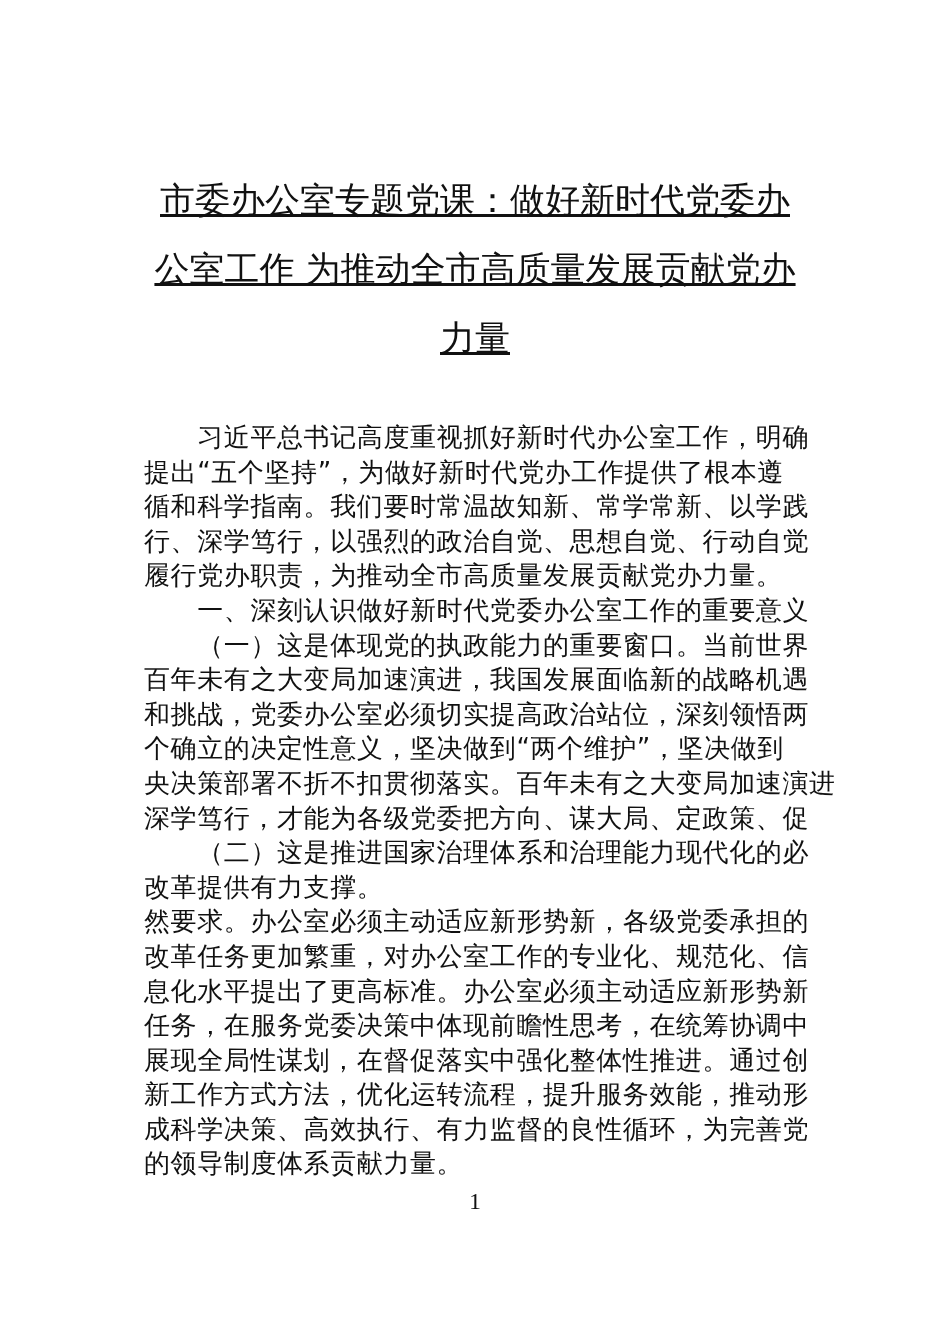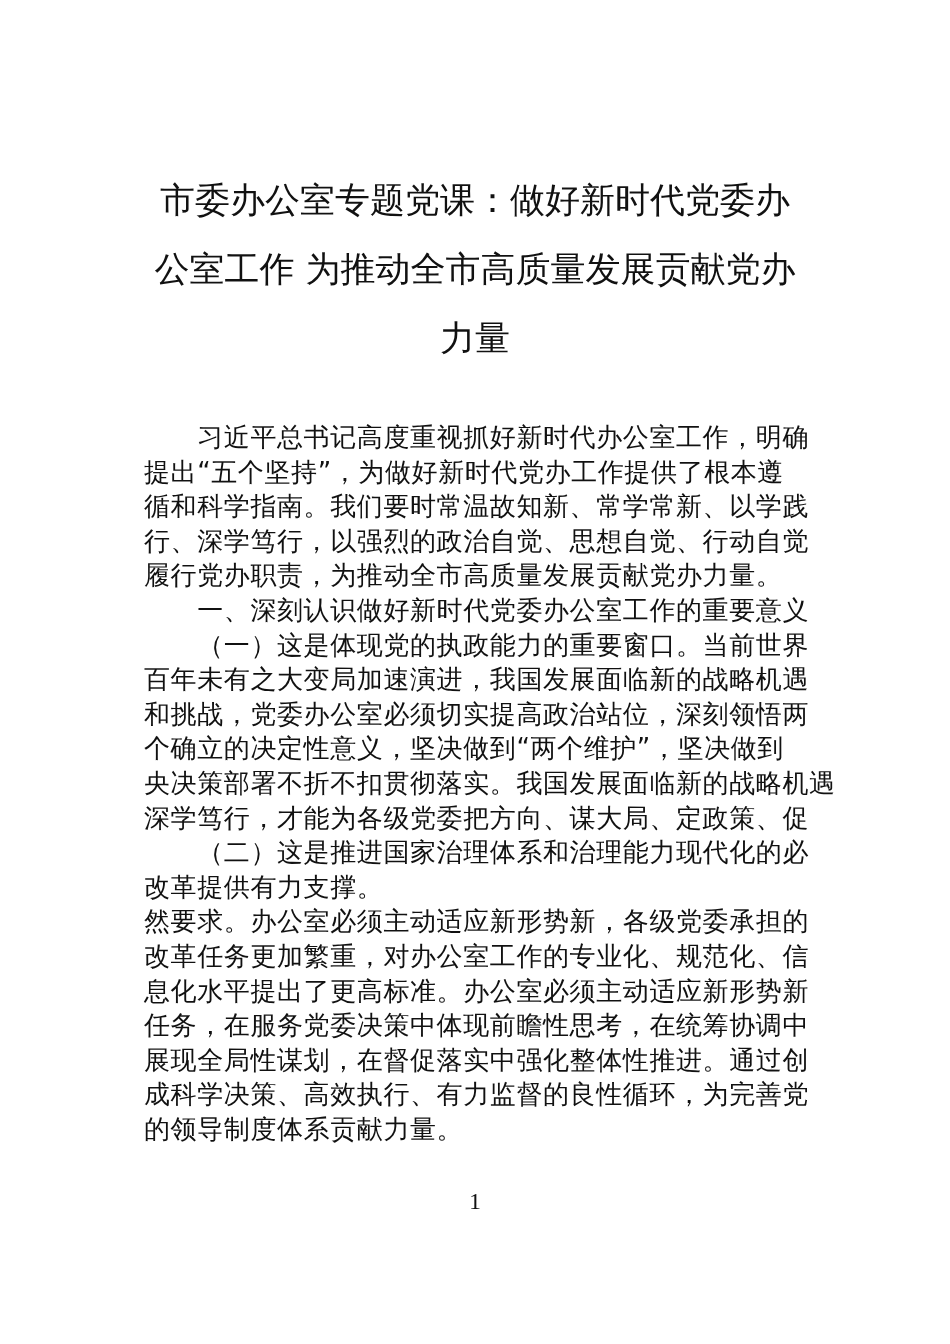--- a/index.html
+++ b/index.html
@@ -1,21 +1,21 @@
 <!DOCTYPE html>
 <html><head>
 <meta charset="utf-8">
 <style>
   html, body { margin: 0; padding: 0; background: #ffffff; }
   body { width: 950px; height: 1344px; position: relative; overflow: hidden;
          font-family: "DejaVu Sans", "Liberation Sans", sans-serif; color: #111; }
   .page { position: absolute; left: 0; top: 0; width: 950px; height: 1344px; }
   .title { position: absolute; left: 145px; top: 166px; width: 660px;
            text-align: center; font-size: 35px; line-height: 69px; letter-spacing: 0px; }
-  .title .tline { display: block; white-space: nowrap; }
+  .title .tline { display: block; white-space: nowrap; text-decoration: underline; }
   .body { position: absolute; left: 144px; top: 420px; width: 664px; }
   .line { display: block; height: 34.6px; line-height: 34.6px; font-size: 26px;
           white-space: nowrap; letter-spacing: 0.6px; text-align: justify; }
   .pagenum { position: absolute; left: 0; width: 950px; top: 1188px; text-align: center;
              font-family: "Liberation Serif", "DejaVu Serif", serif; font-size: 24px; }
 </style>
 </head>
 <body>
 
 <div class="page">
@@ -29,27 +29,28 @@
     <span class="line">　　习近平总书记高度重视抓好新时代办公室工作，明确</span>
     <span class="line">提出“五个坚持”，为做好新时代党办工作提供了根本遵</span>
     <span class="line">循和科学指南。我们要时常温故知新、常学常新、以学践</span>
     <span class="line">行、深学笃行，以强烈的政治自觉、思想自觉、行动自觉</span>
     <span class="line">履行党办职责，为推动全市高质量发展贡献党办力量。</span>
     <span class="line">　　一、深刻认识做好新时代党委办公室工作的重要意义</span>
     <span class="line">　　（一）这是体现党的执政能力的重要窗口。当前世界</span>
     <span class="line">百年未有之大变局加速演进，我国发展面临新的战略机遇</span>
     <span class="line">和挑战，党委办公室必须切实提高政治站位，深刻领悟两</span>
     <span class="line">个确立的决定性意义，坚决做到“两个维护”，坚决做到</span>
-    <span class="line">央决策部署不折不扣贯彻落实。我国发展面临新的战略机遇</span>
+    <span class="line">央决策部署不折不扣贯彻落实。百年未有之大变局加速演进</span>
     <span class="line">深学笃行，才能为各级党委把方向、谋大局、定政策、促</span>
     <span class="line">　　（二）这是推进国家治理体系和治理能力现代化的必</span>
     <span class="line">改革提供有力支撑。</span>
     <span class="line">然要求。办公室必须主动适应新形势新，各级党委承担的</span>
     <span class="line">改革任务更加繁重，对办公室工作的专业化、规范化、信</span>
     <span class="line">息化水平提出了更高标准。办公室必须主动适应新形势新</span>
     <span class="line">任务，在服务党委决策中体现前瞻性思考，在统筹协调中</span>
     <span class="line">展现全局性谋划，在督促落实中强化整体性推进。通过创</span>
+    <span class="line">新工作方式方法，优化运转流程，提升服务效能，推动形</span>
     <span class="line">成科学决策、高效执行、有力监督的良性循环，为完善党</span>
     <span class="line">的领导制度体系贡献力量。</span>
   </div>
 
   <div class="pagenum">1</div>
 </div>
 
 </body></html>

